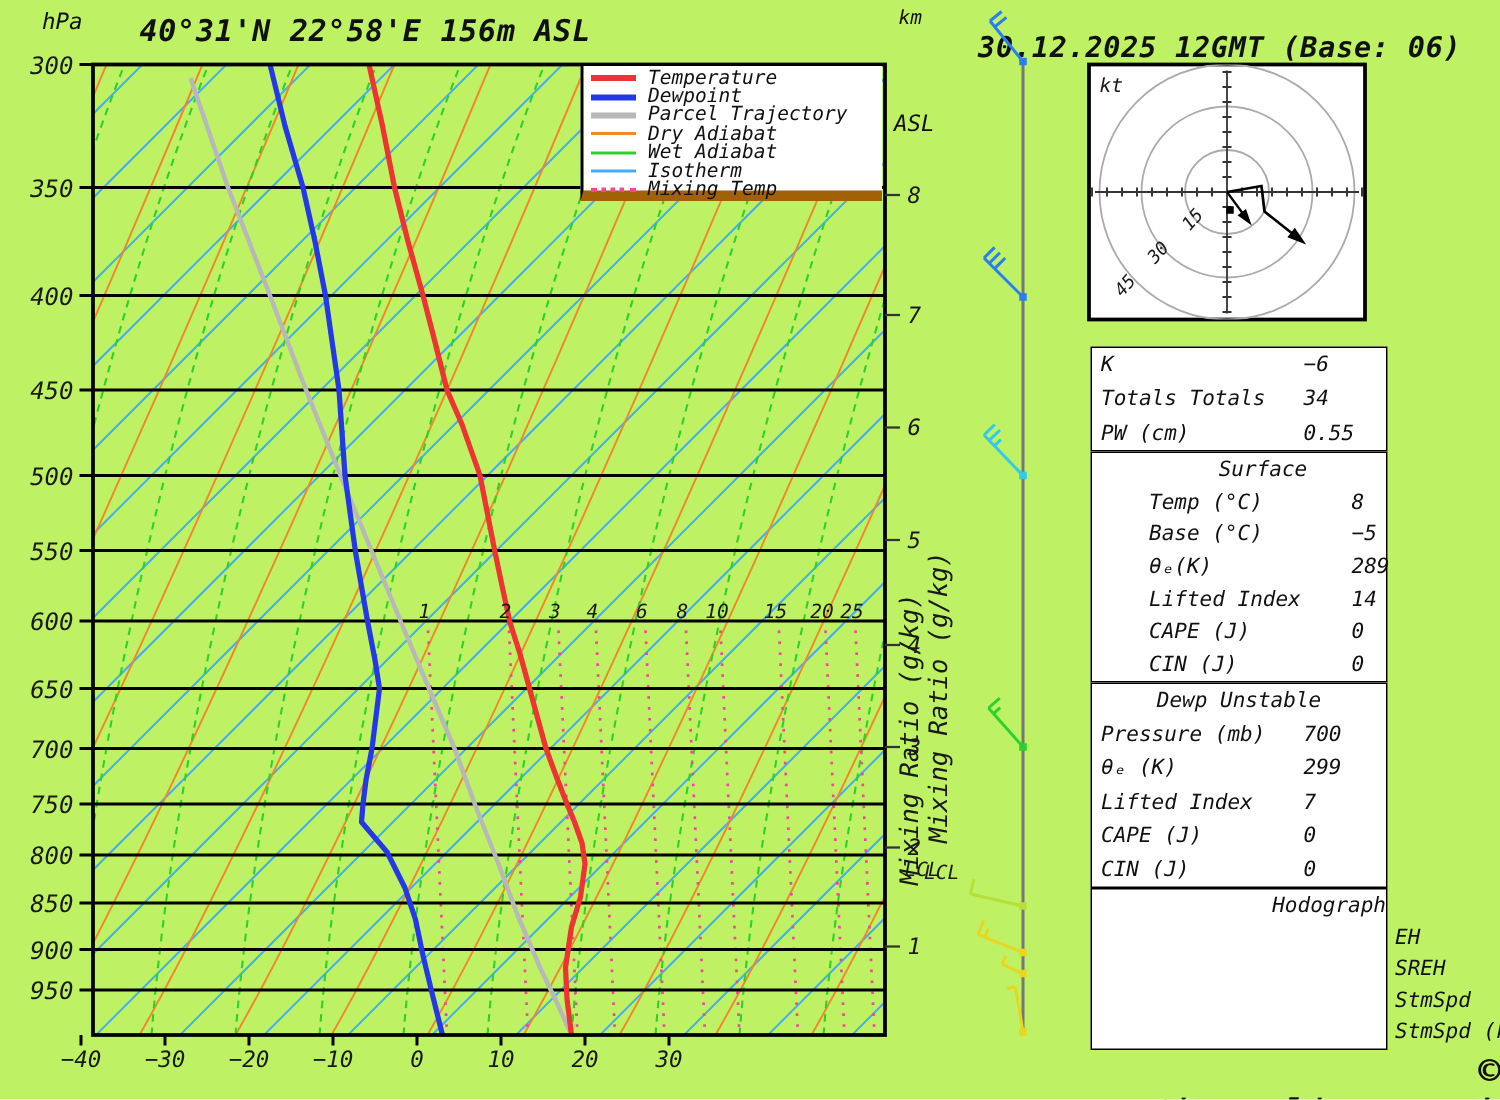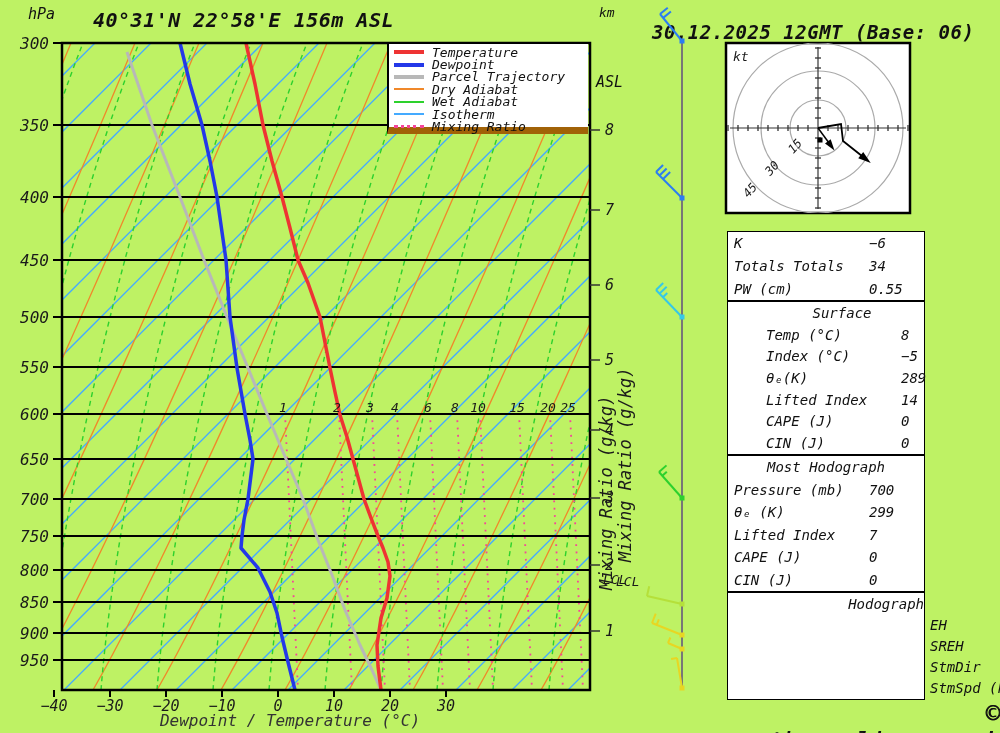--- a/index.html
+++ b/index.html
@@ -32,21 +32,20 @@
 </style>
 </head>
 <body>
 <div id="stage">
 
 <div class="abs" id="hpa">hPa</div>
 <div class="abs hdr" id="title">40°31'N 22°58'E 156m ASL</div>
 <div class="abs" id="km-lbl">km</div>
 <div class="abs" id="asl-lbl">ASL</div>
 <div class="abs hdr" id="datetime">30.12.2025 12GMT (Base: 06)</div>
-<div class="abs" id="xaxis-title">Dewpoint / Temperature (°C)</div>
 <div class="abs" id="copyright">© weatheronline.co.uk</div>
 
 <svg id="chart-svg" width="1000" height="733">
       <defs>
         <clipPath id="plotclip">
           <rect x="62" y="43" width="528" height="647"></rect>
         </clipPath>
         <clipPath id="hodoclip">
           <rect x="726" y="43" width="184" height="170"></rect>
         </clipPath>
@@ -328,21 +327,21 @@
       <div class="lg-row">
         <span class="lg-line" style="border-top: 2px solid rgb(45, 209, 45);"></span>
         <span class="lg-text">Wet Adiabat</span>
       </div>
       <div class="lg-row">
         <span class="lg-line" style="border-top: 2px solid rgb(68, 170, 255);"></span>
         <span class="lg-text">Isotherm</span>
       </div>
       <div class="lg-row">
         <span class="lg-line" style="border-top: 3px dotted rgb(245, 69, 154);"></span>
-        <span class="lg-text">Mixing Ratio</span>
+        <span class="lg-text">Mixing Temp</span>
       </div>
     </div>
 
 <div id="table-root">
       <div class="abs tbox" style="top: 231px; height: 70px;">
         <div class="trow">
           <span class="lab">K</span>
           <span class="val">−6</span>
         </div>
         <div class="trow">
@@ -354,42 +353,42 @@
           <span class="val">0.55</span>
         </div>
       </div>
       <div class="abs tbox" style="top: 301px; height: 154px; padding-left: 32px;">
         <div class="thead">Surface</div>
         <div class="trow">
           <span class="lab">Temp (°C)</span>
           <span class="val">8</span>
         </div>
         <div class="trow">
-          <span class="lab">Index (°C)</span>
+          <span class="lab">Base (°C)</span>
           <span class="val">−5</span>
         </div>
         <div class="trow">
           <span class="lab">θₑ(K)</span>
           <span class="val">289</span>
         </div>
         <div class="trow">
           <span class="lab">Lifted Index</span>
           <span class="val">14</span>
         </div>
         <div class="trow">
           <span class="lab">CAPE (J)</span>
           <span class="val">0</span>
         </div>
         <div class="trow">
           <span class="lab">CIN (J)</span>
           <span class="val">0</span>
         </div>
       </div>
       <div class="abs tbox" style="top: 455px; height: 137px;">
-        <div class="thead">Most Hodograph</div>
+        <div class="thead">Dewp Unstable</div>
         <div class="trow">
           <span class="lab">Pressure (mb)</span>
           <span class="val">700</span>
         </div>
         <div class="trow">
           <span class="lab">θₑ (K)</span>
           <span class="val">299</span>
         </div>
         <div class="trow">
           <span class="lab">Lifted Index</span>
@@ -408,21 +407,21 @@
         <div class="thead">Hodograph</div>
         <div class="trow">
           <span class="lab">EH</span>
           <span class="val">7</span>
         </div>
         <div class="trow">
           <span class="lab">SREH</span>
           <span class="val">36</span>
         </div>
         <div class="trow">
-          <span class="lab">StmDir</span>
+          <span class="lab">StmSpd</span>
           <span class="val">329°</span>
         </div>
         <div class="trow">
           <span class="lab">StmSpd (kt)</span>
           <span class="val">13</span>
         </div>
       </div>
     </div>
 
 </div>

